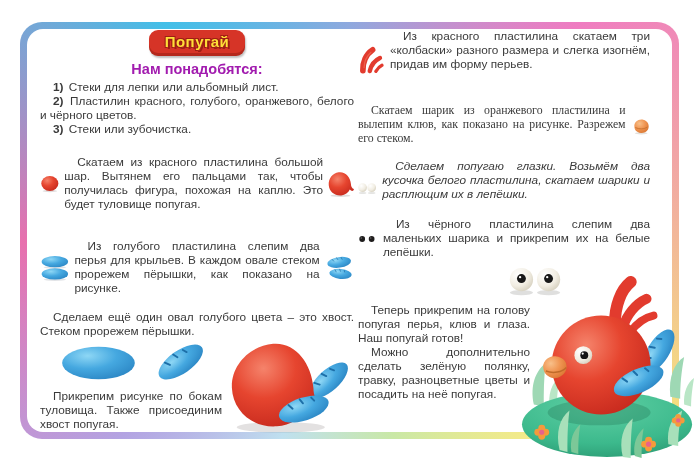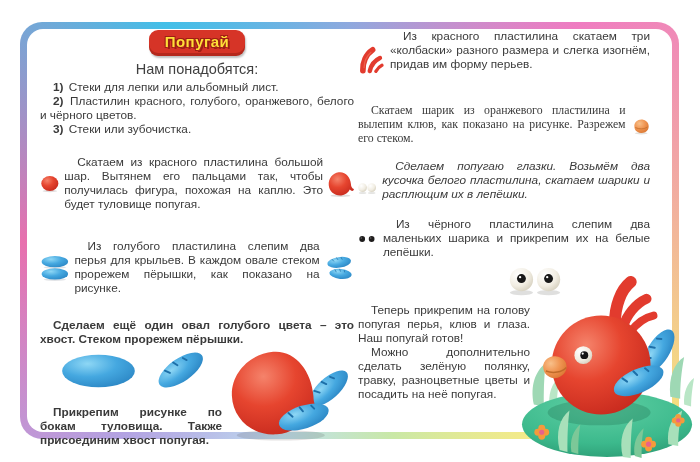--- a/index.html
+++ b/index.html
@@ -24,31 +24,31 @@
   .title-banner{
     width:fit-content;margin:0 auto;background:#d63427;
     border-radius:9px;padding:3px 16px 5px;
     box-shadow:inset 0 -3px 0 rgba(120,20,10,.35), 1px 2px 2px rgba(0,0,0,.25);
   }
   .title-banner span{
     font-size:15px;font-weight:bold;color:#ffdf38;letter-spacing:.5px;
     text-shadow:-1px -1px 0 #9c1f14,1px -1px 0 #9c1f14,-1px 1px 0 #9c1f14,2px 2px 0 #9c1f14;
   }
   .subheading{
-    margin-top:5px;text-align:center;color:#404040;
-    font-size:14.5px;font-weight:normal;
+    margin-top:5px;text-align:center;color:#a21caf;
+    font-size:14.5px;font-weight:bold;
   }
   .txt{font-size:11.8px;line-height:1.18;color:#3a3a3a;text-align:justify;}
   p{margin:0;}
   .indent{text-indent:13px;}
   .materials{margin-top:4px;}
   .materials b{margin-right:2px;}
   .row{display:flex;align-items:center;}
   .row-top{display:flex;align-items:flex-start;}
-  .mt3{margin-top:3px;} .mt6{margin-top:14px;font-weight:bold;} .mt14{margin-top:14px;}
+  .mt3{margin-top:3px;} .mt6{margin-top:6px;} .mt14{margin-top:14px;}
   .grow{flex:1 1 auto;}
   .bottom-left{display:flex;align-items:flex-start;margin-top:2px;}
   .eyes-wrap{margin:6px 0 0 148px;}
   .finish-block{width:172px;margin-top:8px;}
   .parrot-photo{position:absolute;right:2px;bottom:0;z-index:4;}
   svg{display:block;}
 </style>
 </head>
 <body>
 

